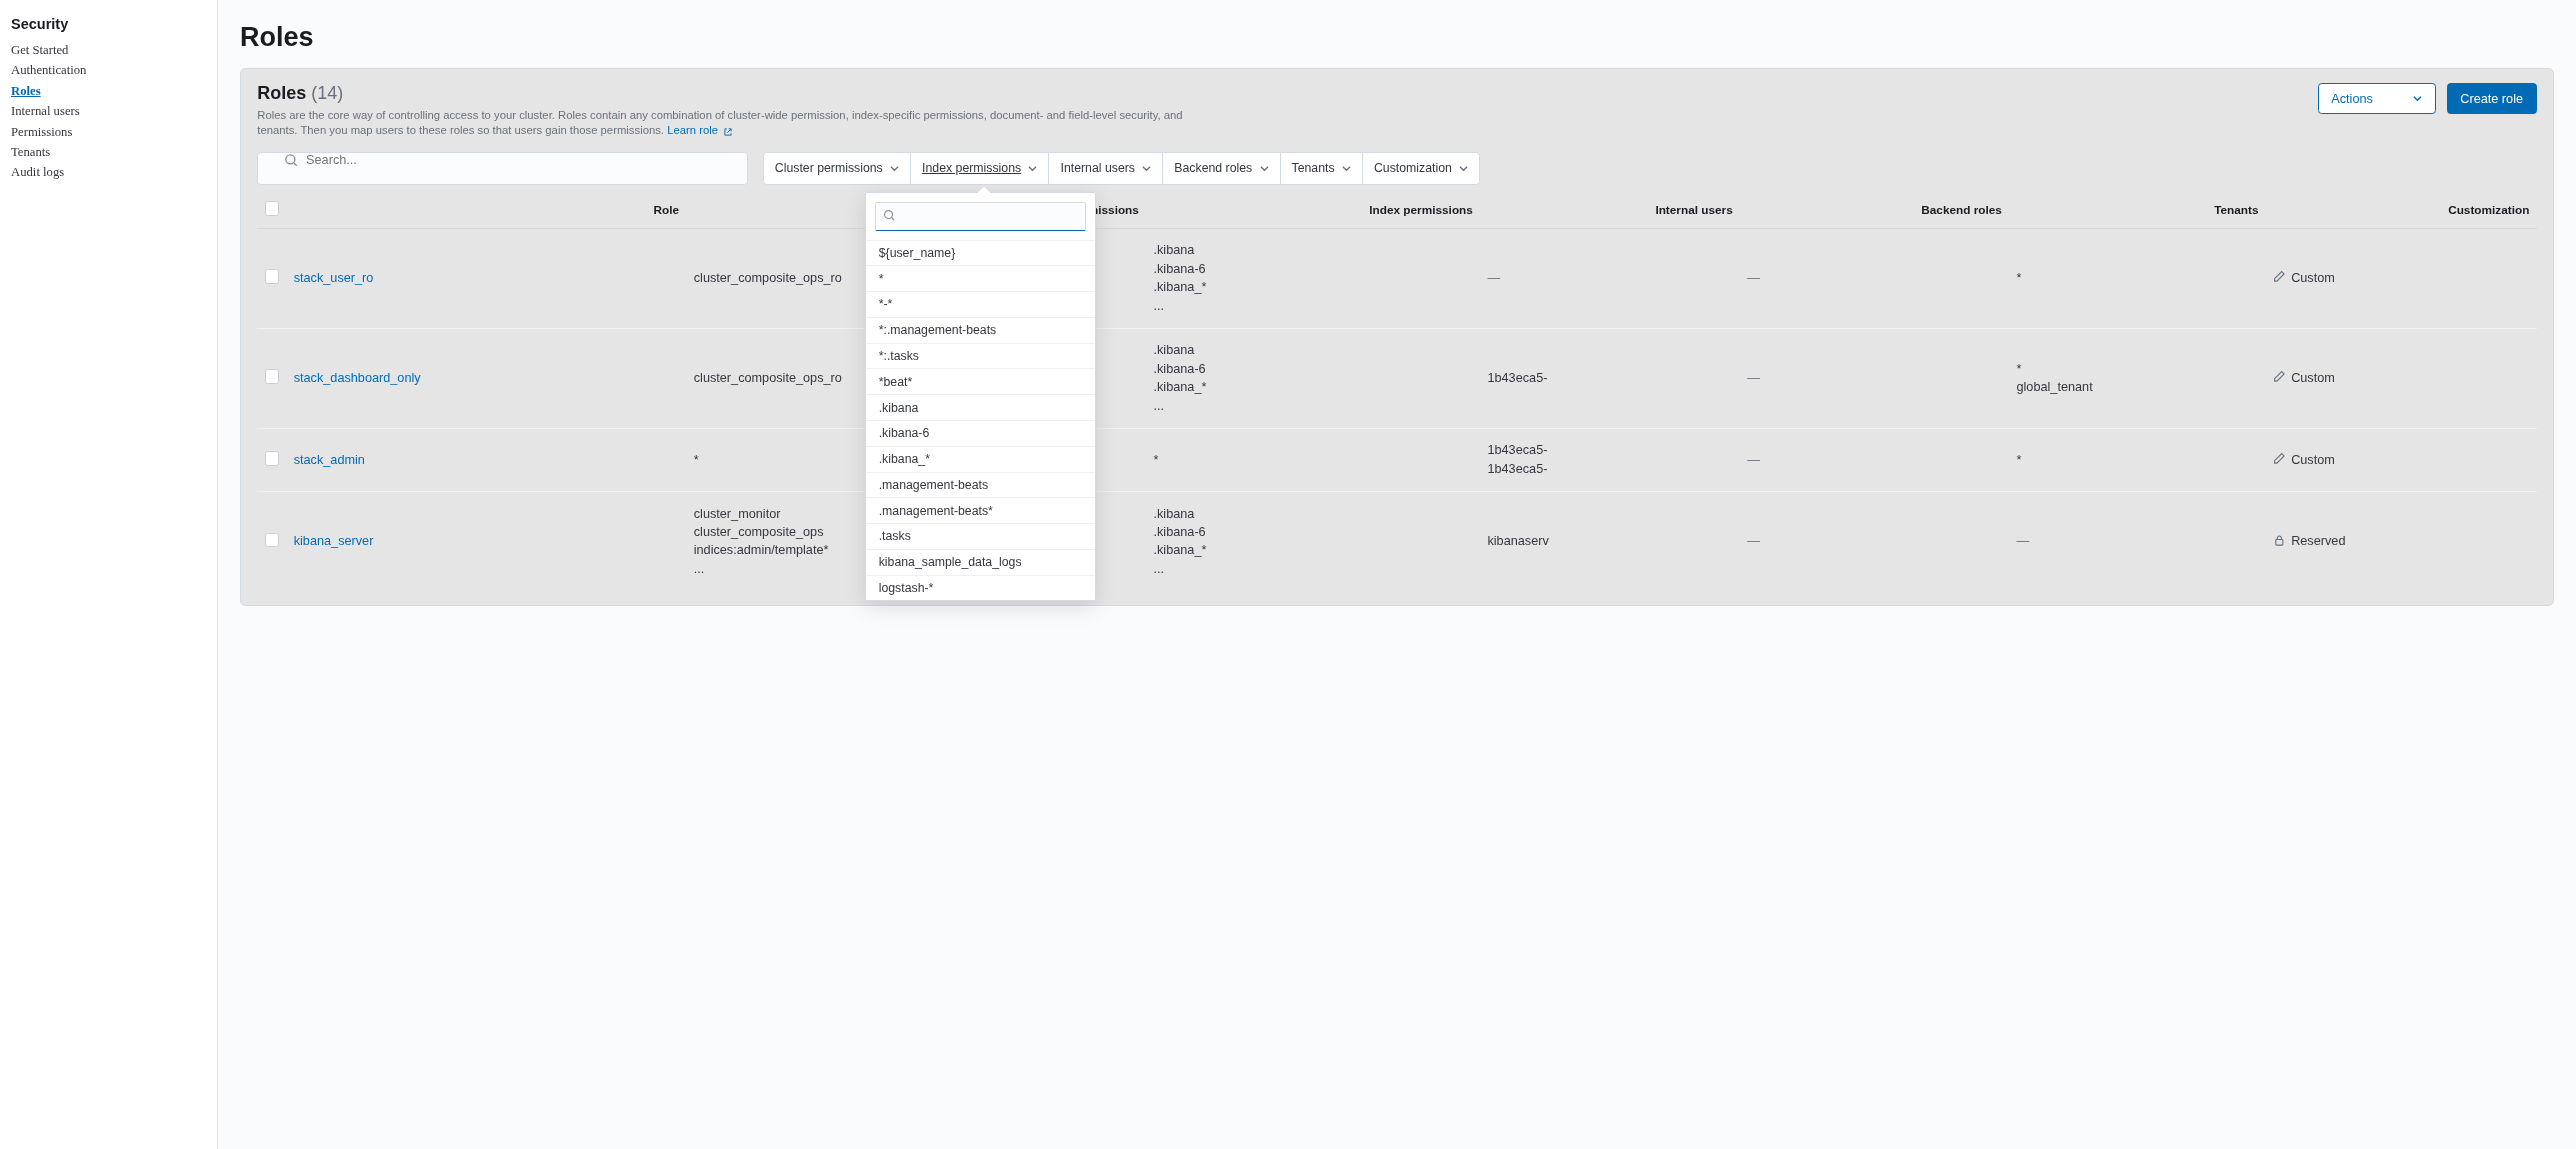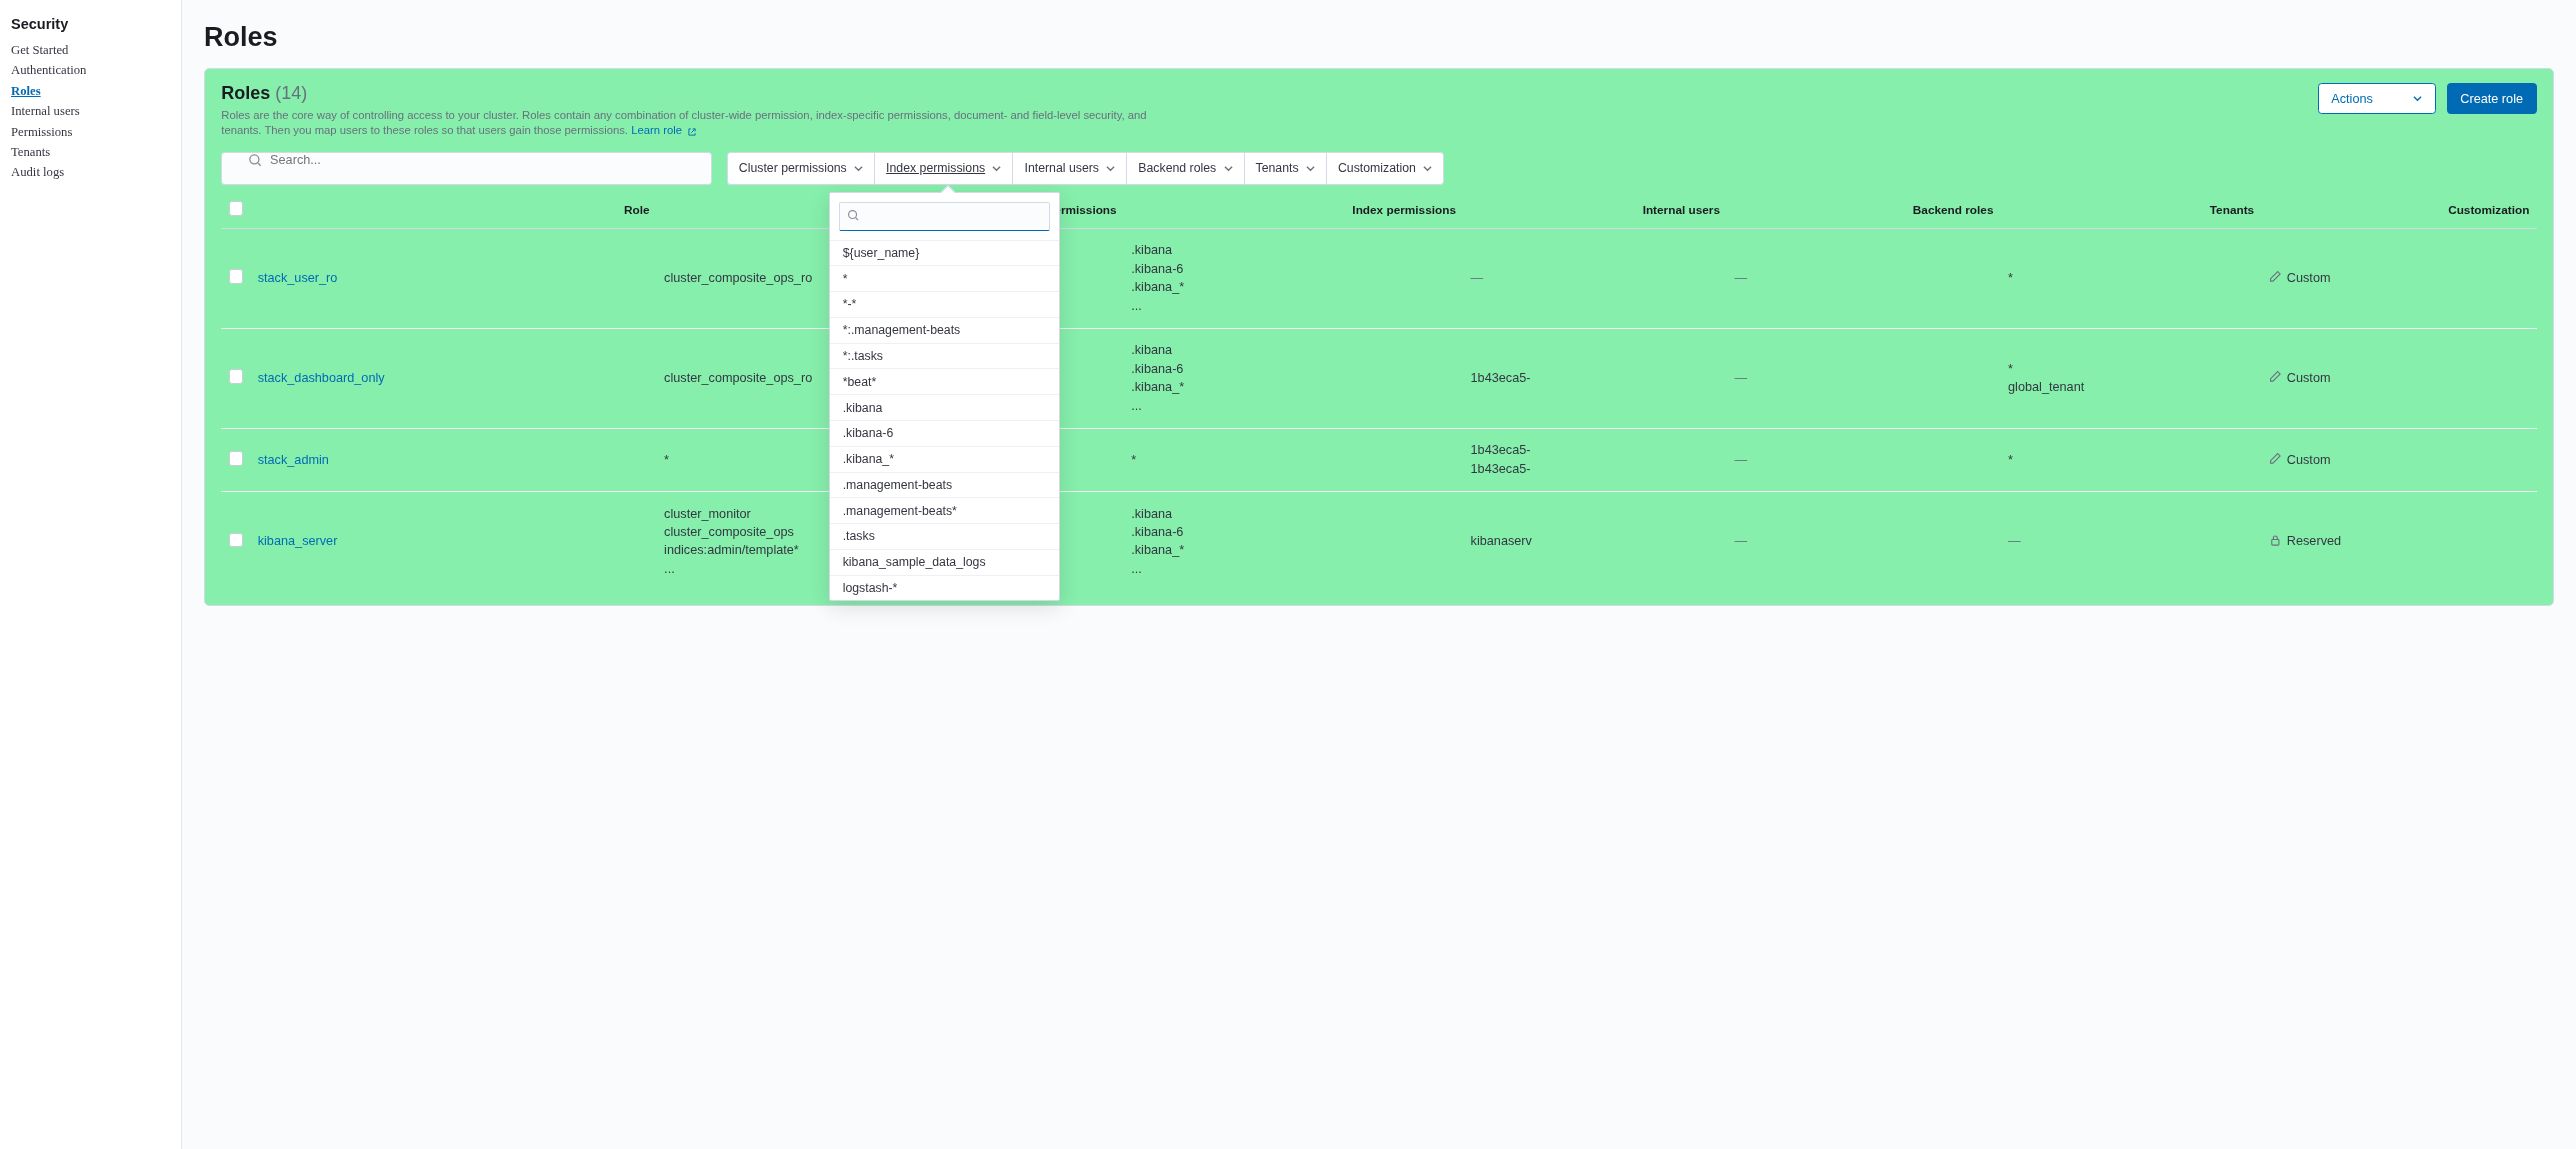--- a/index.html
+++ b/index.html
@@ -4,21 +4,21 @@
 <style>
   * { box-sizing: border-box; margin: 0; padding: 0; }
   body {
     font-family: -apple-system, BlinkMacSystemFont, "Segoe UI", Helvetica, Arial, sans-serif;
     font-size: 12.7px;
     color: #1a1c21;
     background: #fafbfd;
     display: flex;
   }
   .sidebar {
-    width: 182px;
+    width: 218px;
     padding: 16.3px 11px 11px 11px;
     background: #fff;
     border-right: 0.9px solid #e3e6ef;
     flex-shrink: 0;
     min-height: 100vh;
   }
   .sidebar h3 { font-size: 14.5px; font-weight: 700; margin-bottom: 9px; }
   .sidebar .nav-item {
     display: block;
     padding: 1.8px 0;
@@ -36,21 +36,21 @@
   .main {
     flex: 1;
     padding: 22px;
   }
   .page-title {
     font-size: 27px;
     font-weight: 700;
     margin-bottom: 14.5px;
   }
   .panel {
-    background: #86efac;
+    background: #e5e5e5;
     border: 0.9px solid #d3dae6;
     border-radius: 5.4px;
     padding: 14.5px 16.3px;
   }
   .panel-header-row {
     display: flex;
     justify-content: space-between;
     align-items: flex-start;
     margin-bottom: 12.7px;
   }

